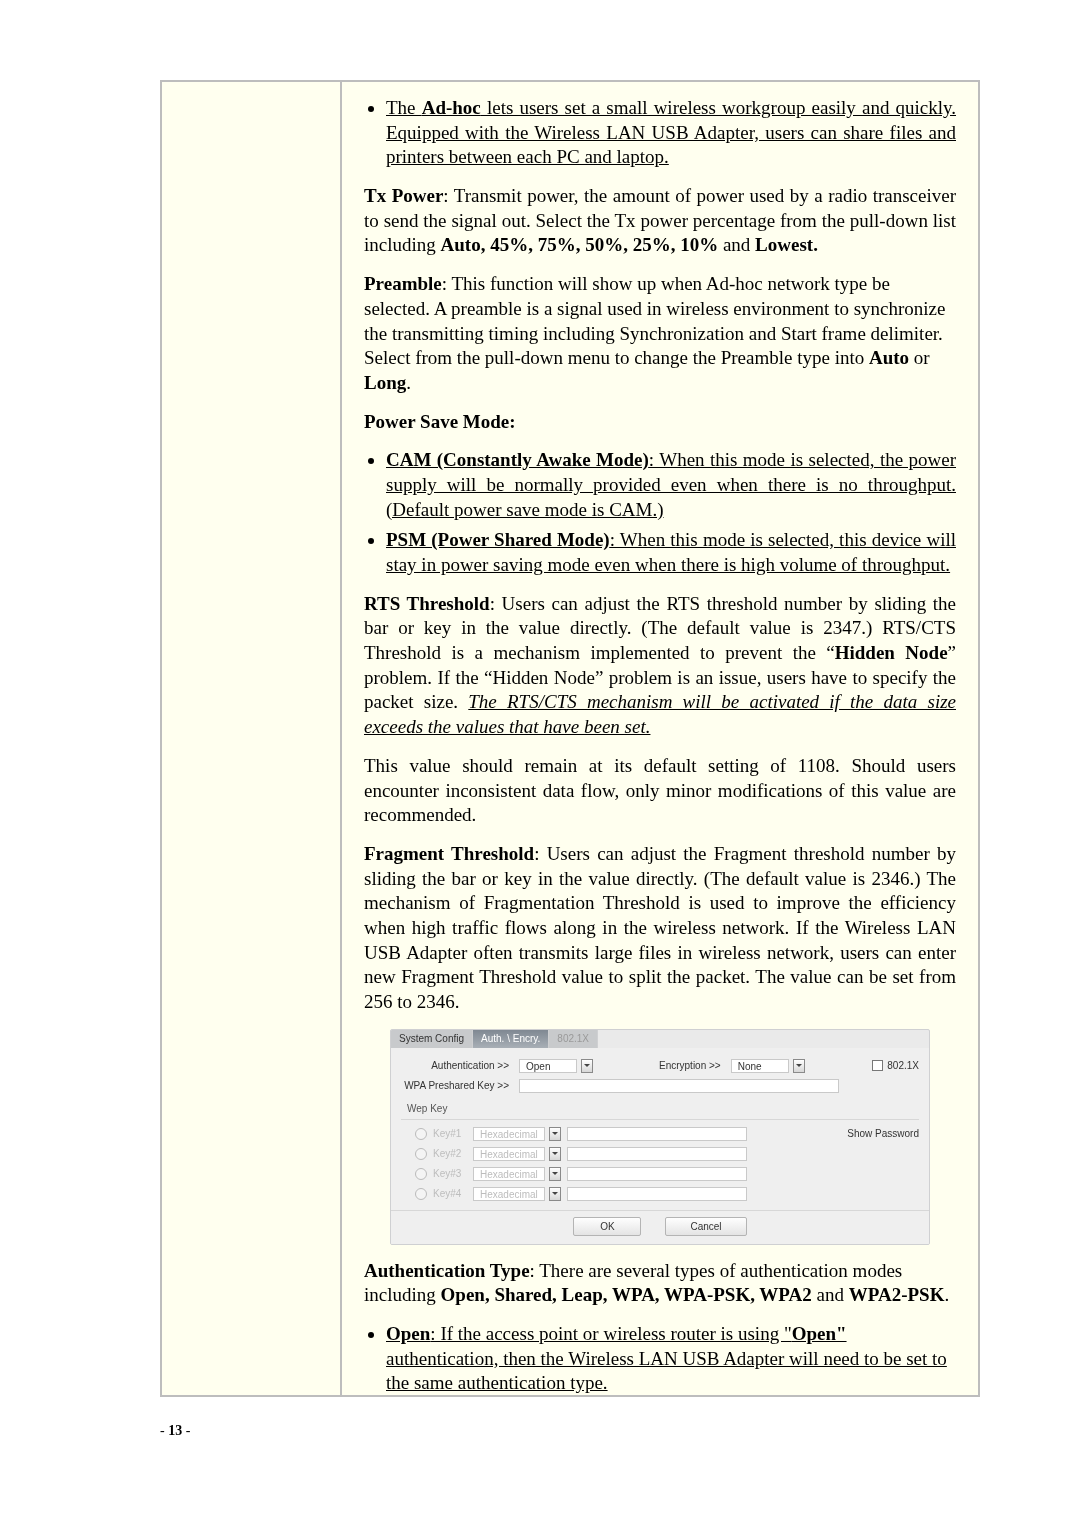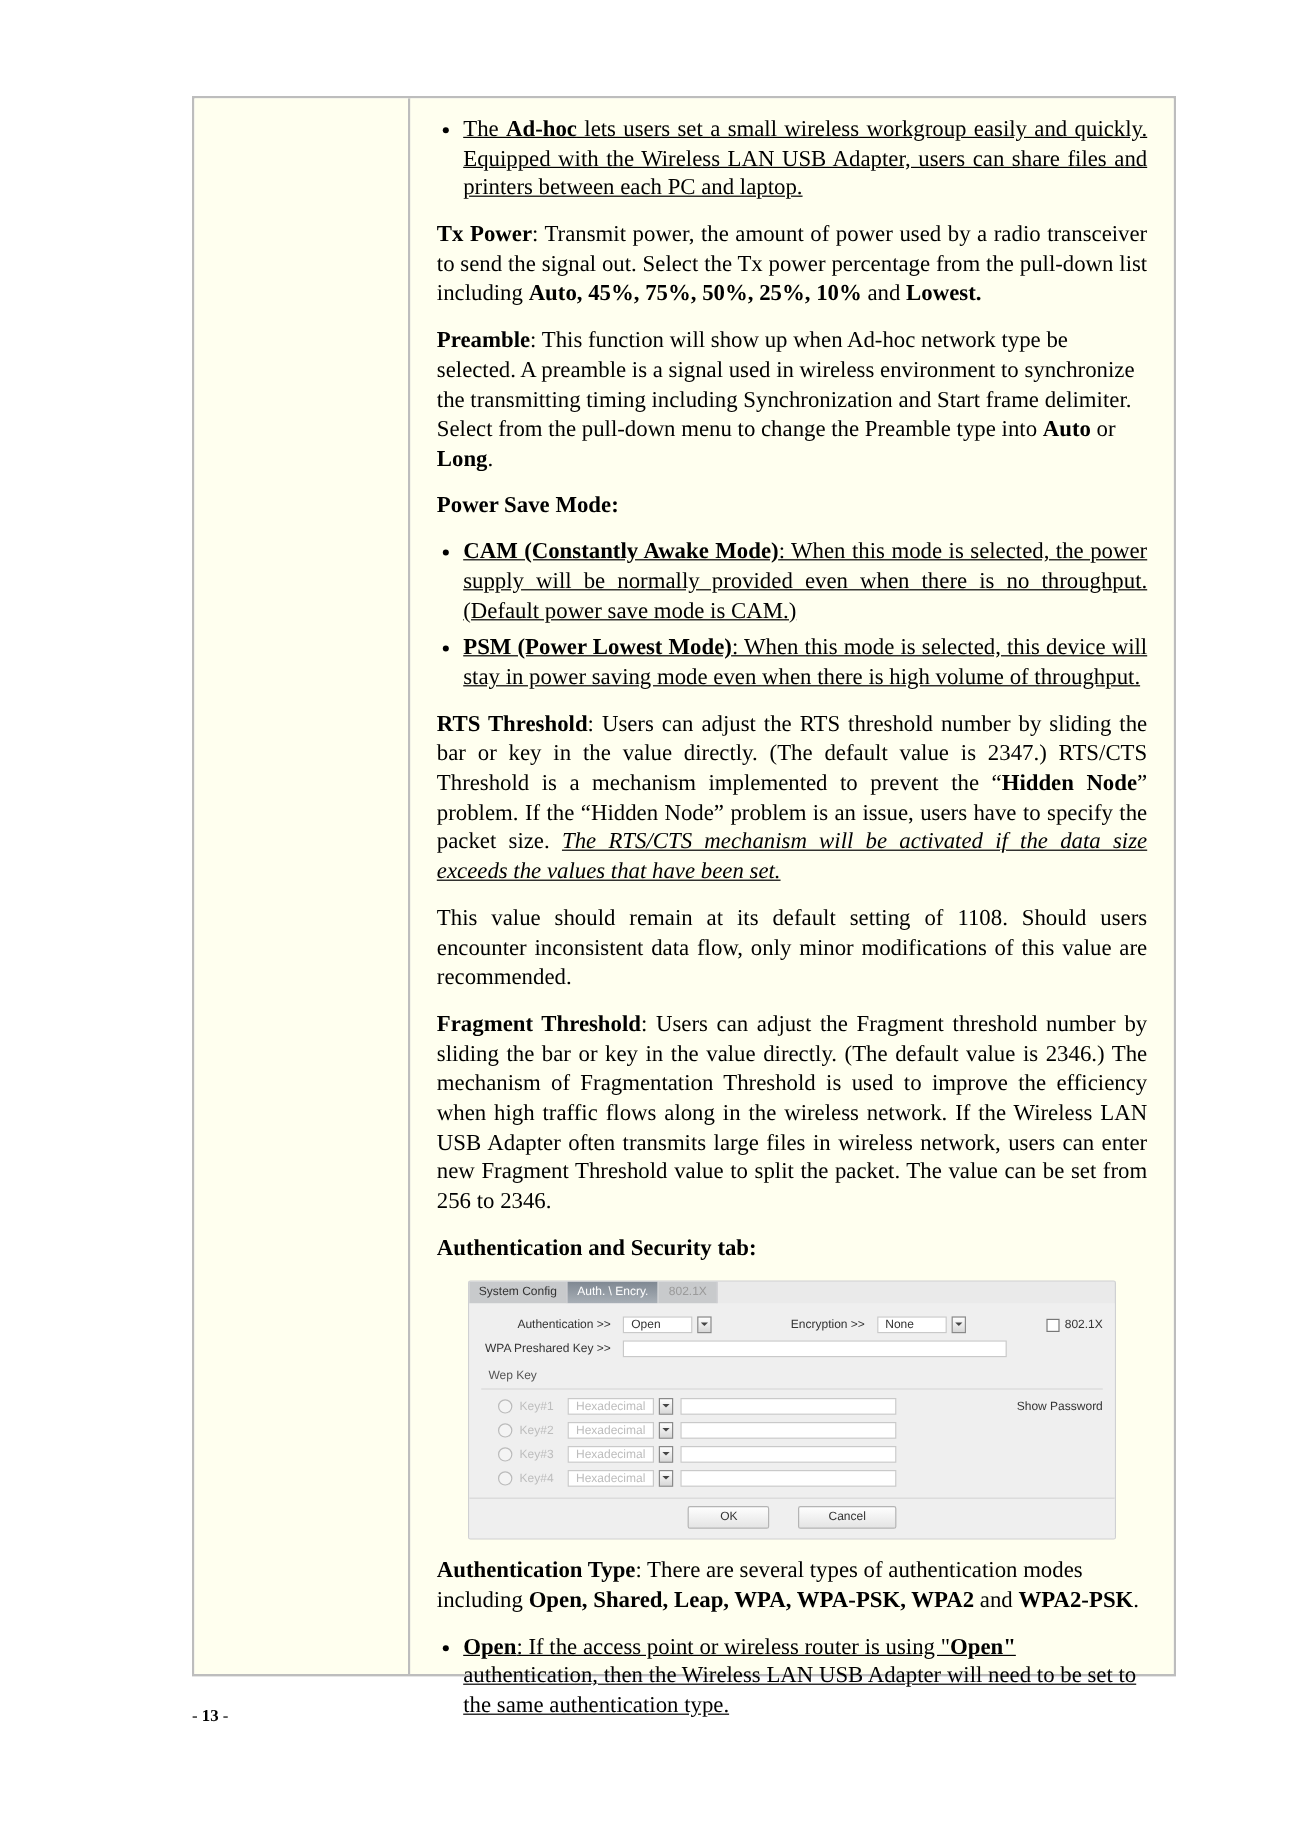--- a/index.html
+++ b/index.html
@@ -81,29 +81,28 @@
         <li>The <b>Ad-hoc</b> lets users set a small wireless workgroup easily and quickly. Equipped with the Wireless LAN USB Adapter, users can share files and printers between each PC and laptop.</li>
       </ul>
 
       <p><span class="b">Tx Power</span>: Transmit power, the amount of power used by a radio transceiver to send the signal out. Select the Tx power percentage from the pull-down list including <span class="b">Auto, 45%, 75%, 50%, 25%, 10%</span> and <span class="b">Lowest.</span></p>
 
       <p style="text-align:left;"><span class="b">Preamble</span>: This function will show up when Ad-hoc network type be selected. A preamble is a signal used in wireless environment to synchronize the transmitting timing including Synchronization and Start frame delimiter. Select from the pull-down menu to change the Preamble type into <span class="b">Auto</span> or <span class="b">Long</span>.</p>
 
       <p class="h4 tight"><span>Power Save Mode</span>:</p>
       <ul>
         <li><span class="b">CAM (Constantly Awake Mode)</span>: When this mode is selected, the power supply will be normally provided even when there is no throughput. (Default power save mode is CAM.)</li>
-        <li><span class="b">PSM (Power Lowest Mode)</span>: When this mode is selected, this device will stay in power saving mode even when there is high volume of throughput.</li>
+        <li><span class="b">PSM (Power Shared Mode)</span>: When this mode is selected, this device will stay in power saving mode even when there is high volume of throughput.</li>
       </ul>
 
       <p class="tight"><span class="b">RTS Threshold</span>: Users can adjust the RTS threshold number by sliding the bar or key in the value directly. (The default value is 2347.) RTS/CTS Threshold is a mechanism implemented to prevent the “<span class="b">Hidden Node</span>” problem. If the “Hidden Node” problem is an issue, users have to specify the packet size. <span class="i u">The RTS/CTS mechanism will be activated if the data size exceeds the values that have been set.</span></p>
       <p>This value should remain at its default setting of 1108. Should users encounter inconsistent data flow, only minor modifications of this value are recommended.</p>
 
       <p><span class="b">Fragment Threshold</span>: Users can adjust the Fragment threshold number by sliding the bar or key in the value directly. (The default value is 2346.) The mechanism of Fragmentation Threshold is used to improve the efficiency when high traffic flows along in the wireless network. If the Wireless LAN USB Adapter often transmits large files in wireless network, users can enter new Fragment Threshold value to split the packet. The value can be set from 256 to 2346.</p>
 
-      <p class="h4">Authentication and Security tab:</p>
 
       <div class="ui-wrap">
         <div class="ui">
           <div class="tabs">
             <div class="tab">System Config</div>
             <div class="tab active">Auth. \ Encry.</div>
             <div class="tab dim">802.1X</div>
           </div>
           <div class="body">
             <div class="row">

